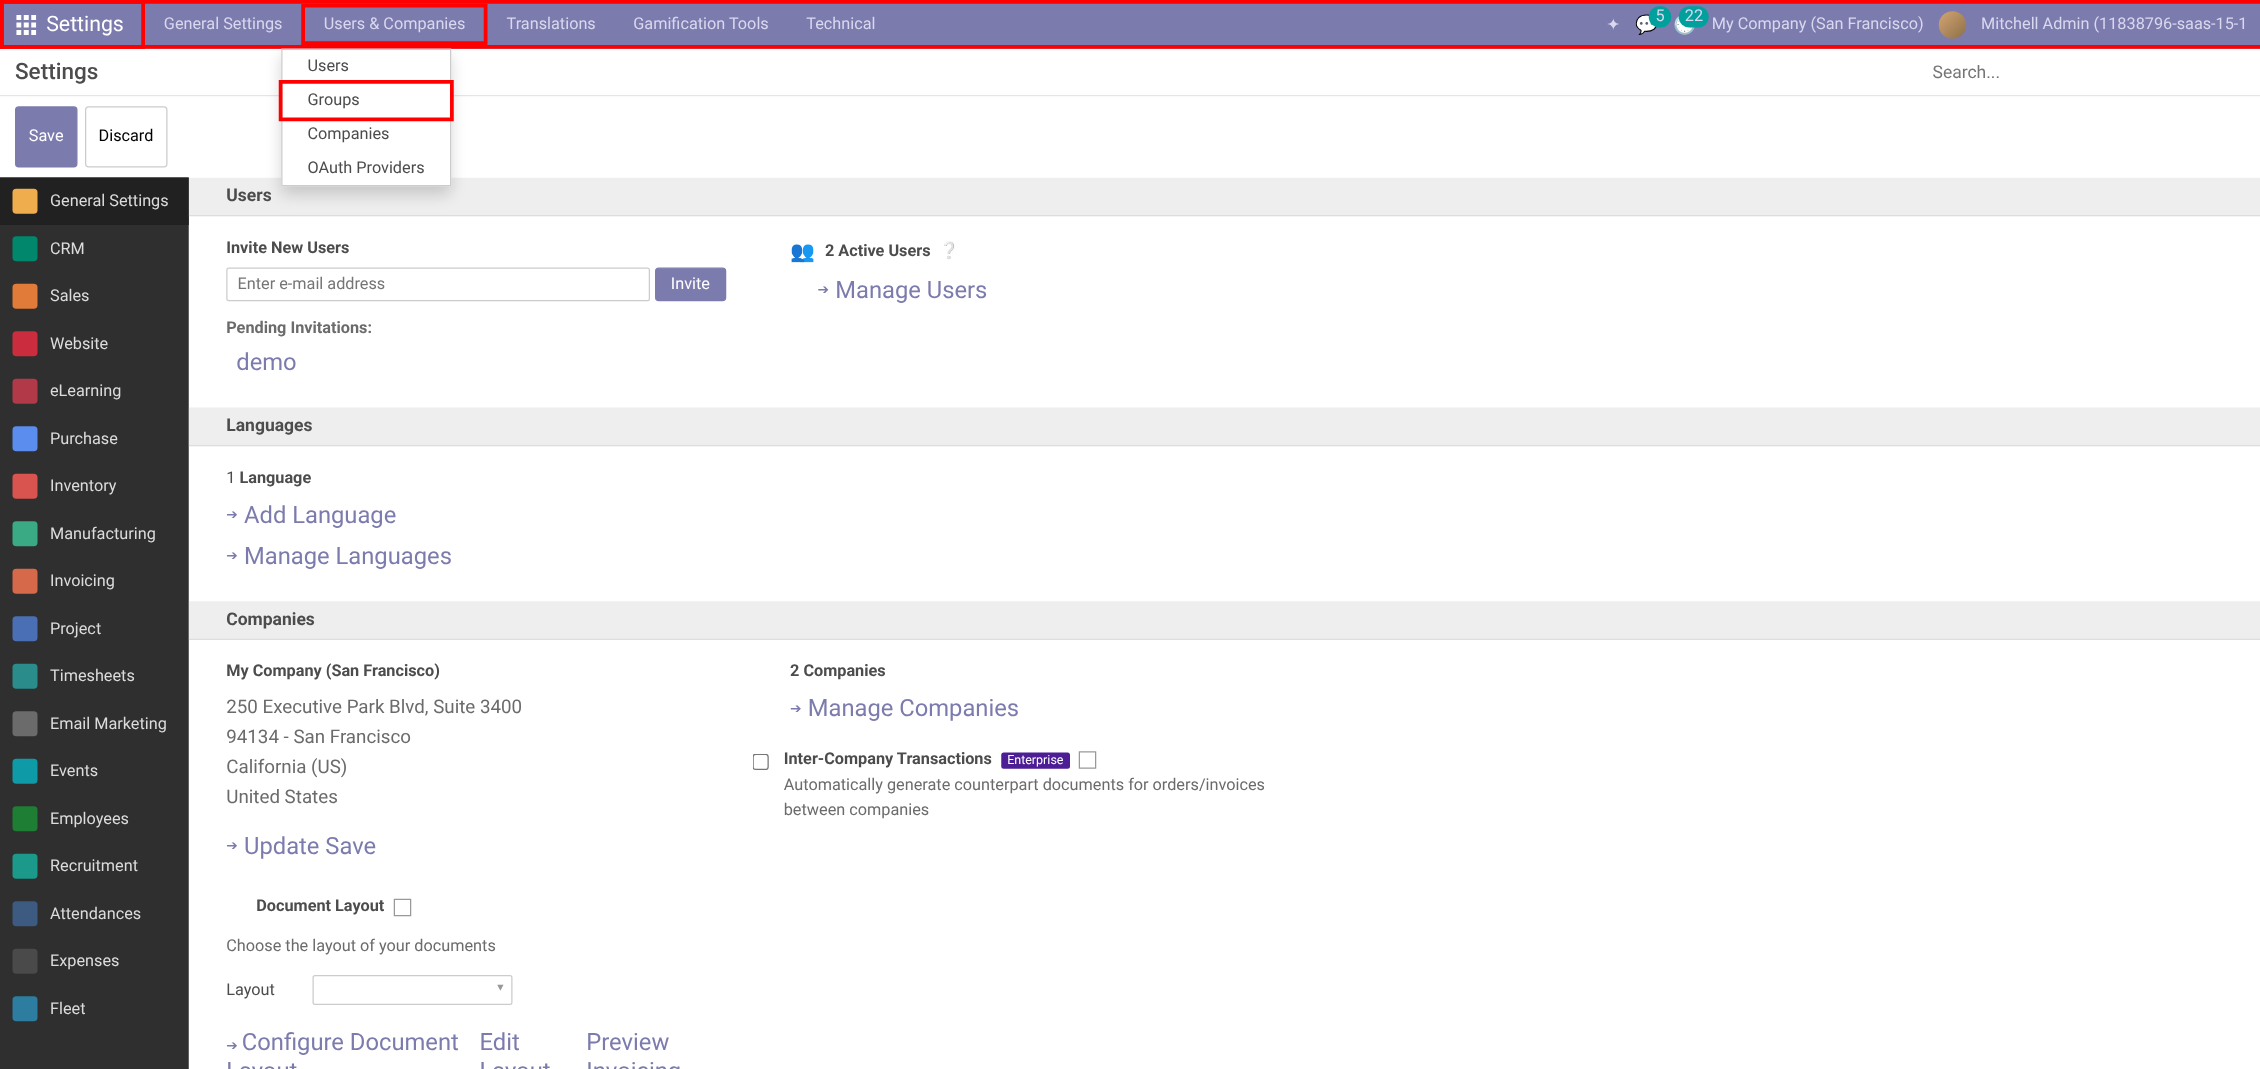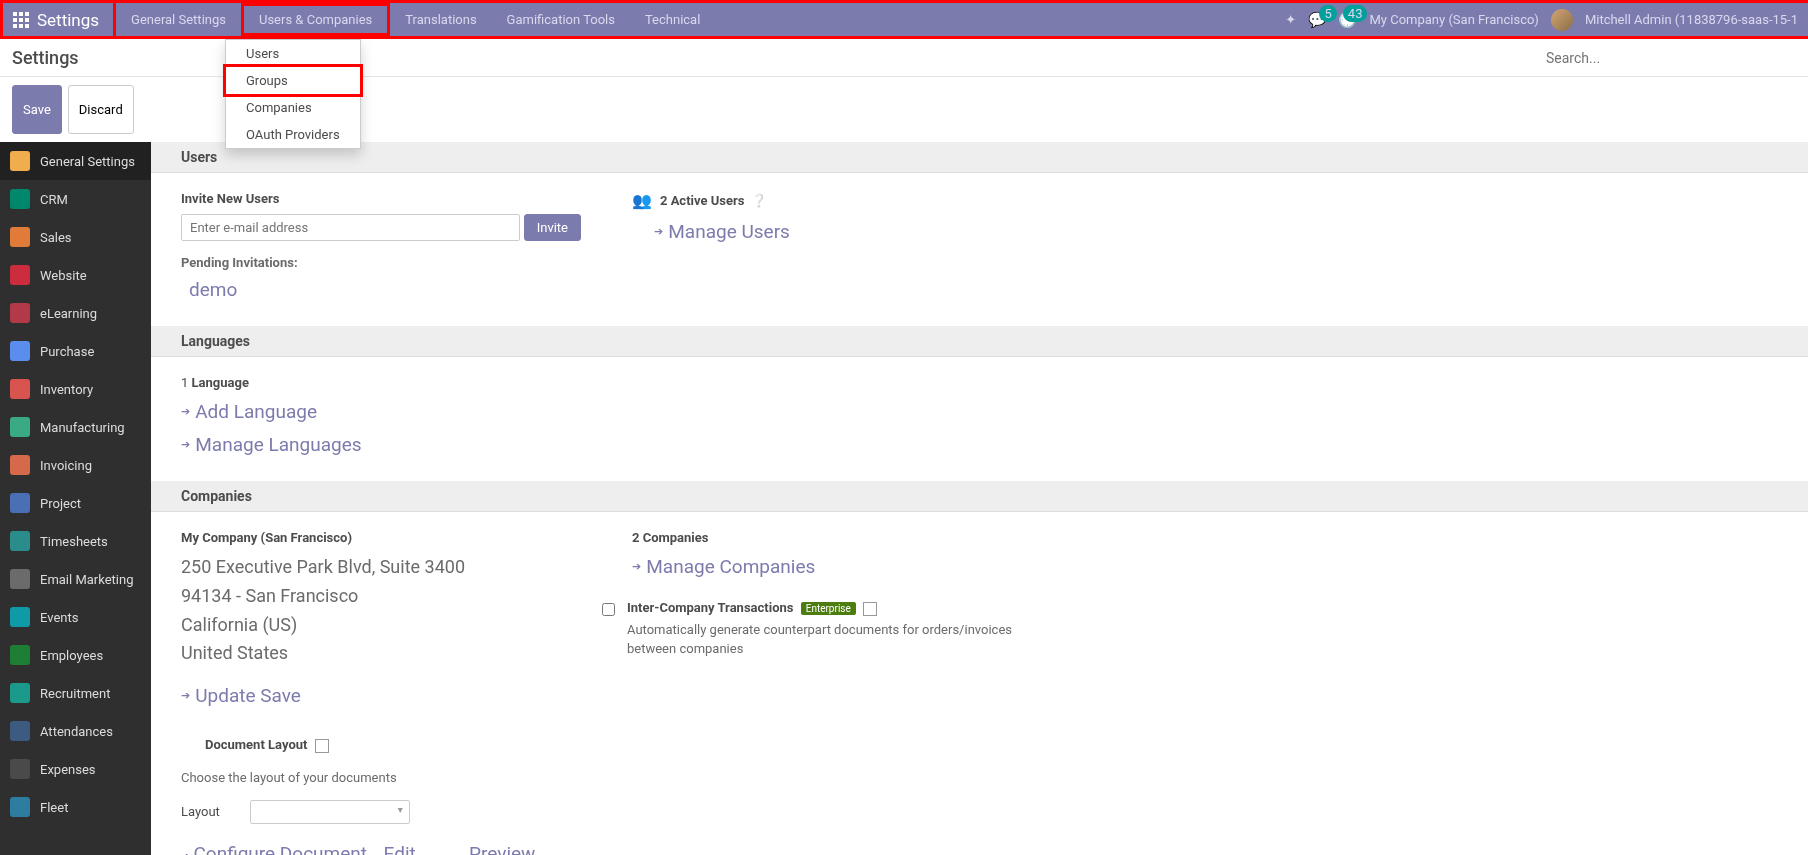--- a/index.html
+++ b/index.html
@@ -47,29 +47,29 @@
 .input-group { display: flex; gap: 4px; }
 .text-input { border: 1px solid #ccc; padding: 5px 8px; font-size: 13px; flex: 1; border-radius: 2px; }
 .btn-invite { background: #7c7bad; color: #fff; border: 1px solid #7c7bad; padding: 5px 12px; border-radius: 3px; font-size: 13px; }
 .subtle { color: #6b6b6b; font-size: 13px; margin-top: 12px; }
 .link { color: #7c7bad; cursor: pointer; font-size: 19px; }
 .link-row { margin-top: 10px; display: flex; align-items: center; gap: 5px; }
 .arrow { color: #7c7bad; font-size: 11px; }
 .stat { display: flex; align-items: center; gap: 8px; font-size: 13px; }
 .stat-icon { font-size: 16px; color: #666; }
 .muted { color: #6b6b6b; font-size: 13px; line-height: 1.5; }
-.company-addr { color: #6b6b6b; font-size: 18px; line-height: 1.6; }
+.company-addr { color: #6b6b6b; font-size: 15px; line-height: 1.6; }
 .sublabel { color: #6b6b6b; font-size: 13px; margin-top: 17px; }
 .layout-row { display: flex; align-items: center; gap: 30px; margin-top: 15px; }
 .select-box { border: 1px solid #ccc; width: 160px; height: 24px; border-radius: 2px; position: relative; }
 .select-box::after { content: "▾"; position: absolute; right: 6px; top: 3px; color: #999; font-size: 10px; }
 .action-links { display: flex; gap: 14px; margin-top: 18px; }
 .checkbox-row { display: flex; gap: 12px; align-items: flex-start; }
 .checkbox { margin-top: 3px; }
-.ent-badge { background: #4d7c0f; color: #fff; font-size: 10px; padding: 1px 5px; border-radius: 2px; margin-left: 4px; }
+.ent-badge { background: #4c1d95; color: #fff; font-size: 10px; padding: 1px 5px; border-radius: 2px; margin-left: 4px; }
 .q-icon { color: #888; font-size: 13px; margin-left: 4px; }
 .build-icon { display: inline-block; width: 14px; height: 14px; border: 1px solid #999; margin-left: 4px; vertical-align: middle; }
 </style>
 </head>
 <body>
 
 <div class="topbar">
   <div class="topbar-inner">
     <div class="app-title-wrap">
       <svg class="app-icon" viewBox="0 0 16 16" fill="#fff">
@@ -93,21 +93,21 @@
       <div class="topmenu-item">Technical</div>
     </div>
     <div class="top-right">
       <span style="color:#d9d8ef;">✦</span>
       <div class="badge-wrap">
         <span style="font-size:15px;">💬</span>
         <span class="badge">5</span>
       </div>
       <div class="badge-wrap">
         <span style="font-size:15px;">🕓</span>
-        <span class="badge">43</span>
+        <span class="badge">22</span>
       </div>
       <span>My Company (San Francisco)</span>
       <div class="avatar"></div>
       <span>Mitchell Admin (11838796-saas-15-1</span>
     </div>
   </div>
 </div>
 
 <div class="dropdown">
   <div class="dropdown-item">Users</div>

